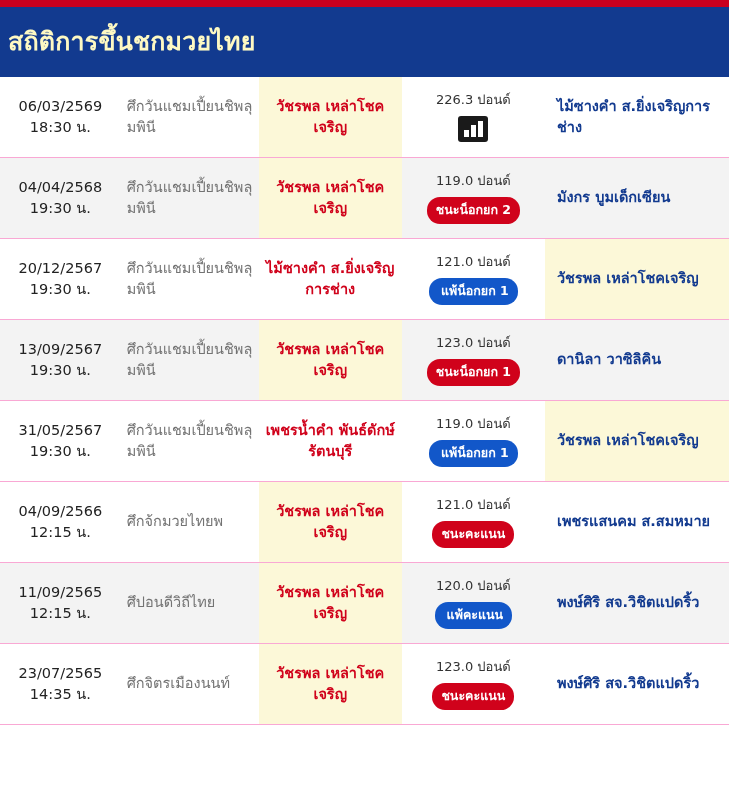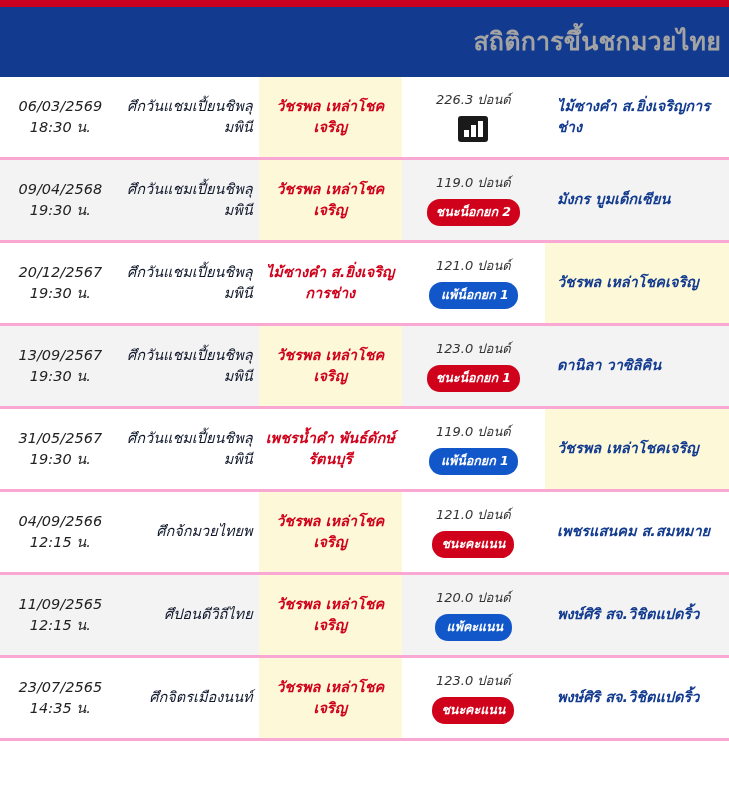--- a/index.html
+++ b/index.html
@@ -16,49 +16,49 @@
     position: relative;
     overflow: hidden;
   }
   .topbar {
     height: 7px;
     background: #c9001f;
     width: 100%;
   }
   .header {
     background: #123a8f;
-    color: #a3a3a3;
-    text-align: right;
+    color: #fef9c3;
+    text-align: left;
     font-size: 25px;
     font-weight: bold;
     padding: 14px 8px 16px 8px;
     letter-spacing: 0.2px;
   }
   table {
     width: 100%;
     border-collapse: collapse;
     table-layout: fixed;
   }
-  tr.row { border-bottom: 3px solid #f9a8d4; font-style: italic; }
+  tr.row { border-bottom: 1px solid #f9a8d4; }
   tr.row.alt td { background: #f3f3f3; }
   td {
     vertical-align: middle;
     padding: 14px 6px;
     font-size: 14.5px;
     line-height: 1.45;
   }
   td.c-date {
     width: 118px;
     text-align: center;
     color: #222222;
   }
   td.c-event {
     width: 135px;
-    text-align: right;
-    color: #0f172a;
+    text-align: left;
+    color: #737373;
   }
   td.c-fighter {
     width: 140px;
     text-align: center;
     font-weight: bold;
     color: #d0021b;
   }
   td.c-fighter.hl { background: #fcf8d8 !important; }
   td.c-result {
     width: 140px;
@@ -124,21 +124,21 @@
           <td class="c-fighter hl">วัชรพล เหล่าโชคเจริญ</td>
           <td class="c-result"><span class="weight">226.3 ปอนด์</span><span class="chart-icon">
               <i class="b1"></i>
               <i class="b2"></i>
               <i class="b3"></i>
             </span></td>
           <td class="c-opponent">ไม้ซางคำ ส.ยิ่งเจริญการช่าง</td>
         </tr>
         <tr class="row alt">
           <td class="c-date">
-            <div>09/04/2568</div>
+            <div>04/04/2568</div>
             <div>19:30 น.</div>
           </td>
           <td class="c-event">ศึกวันแชมเปี้ยนชิพลุมพินี</td>
           <td class="c-fighter hl">วัชรพล เหล่าโชคเจริญ</td>
           <td class="c-result"><span class="weight">119.0 ปอนด์</span><span class="badge win">ชนะน็อกยก 2</span></td>
           <td class="c-opponent">มังกร บูมเด็กเซียน</td>
         </tr>
         <tr class="row">
           <td class="c-date">
             <div>20/12/2567</div>

